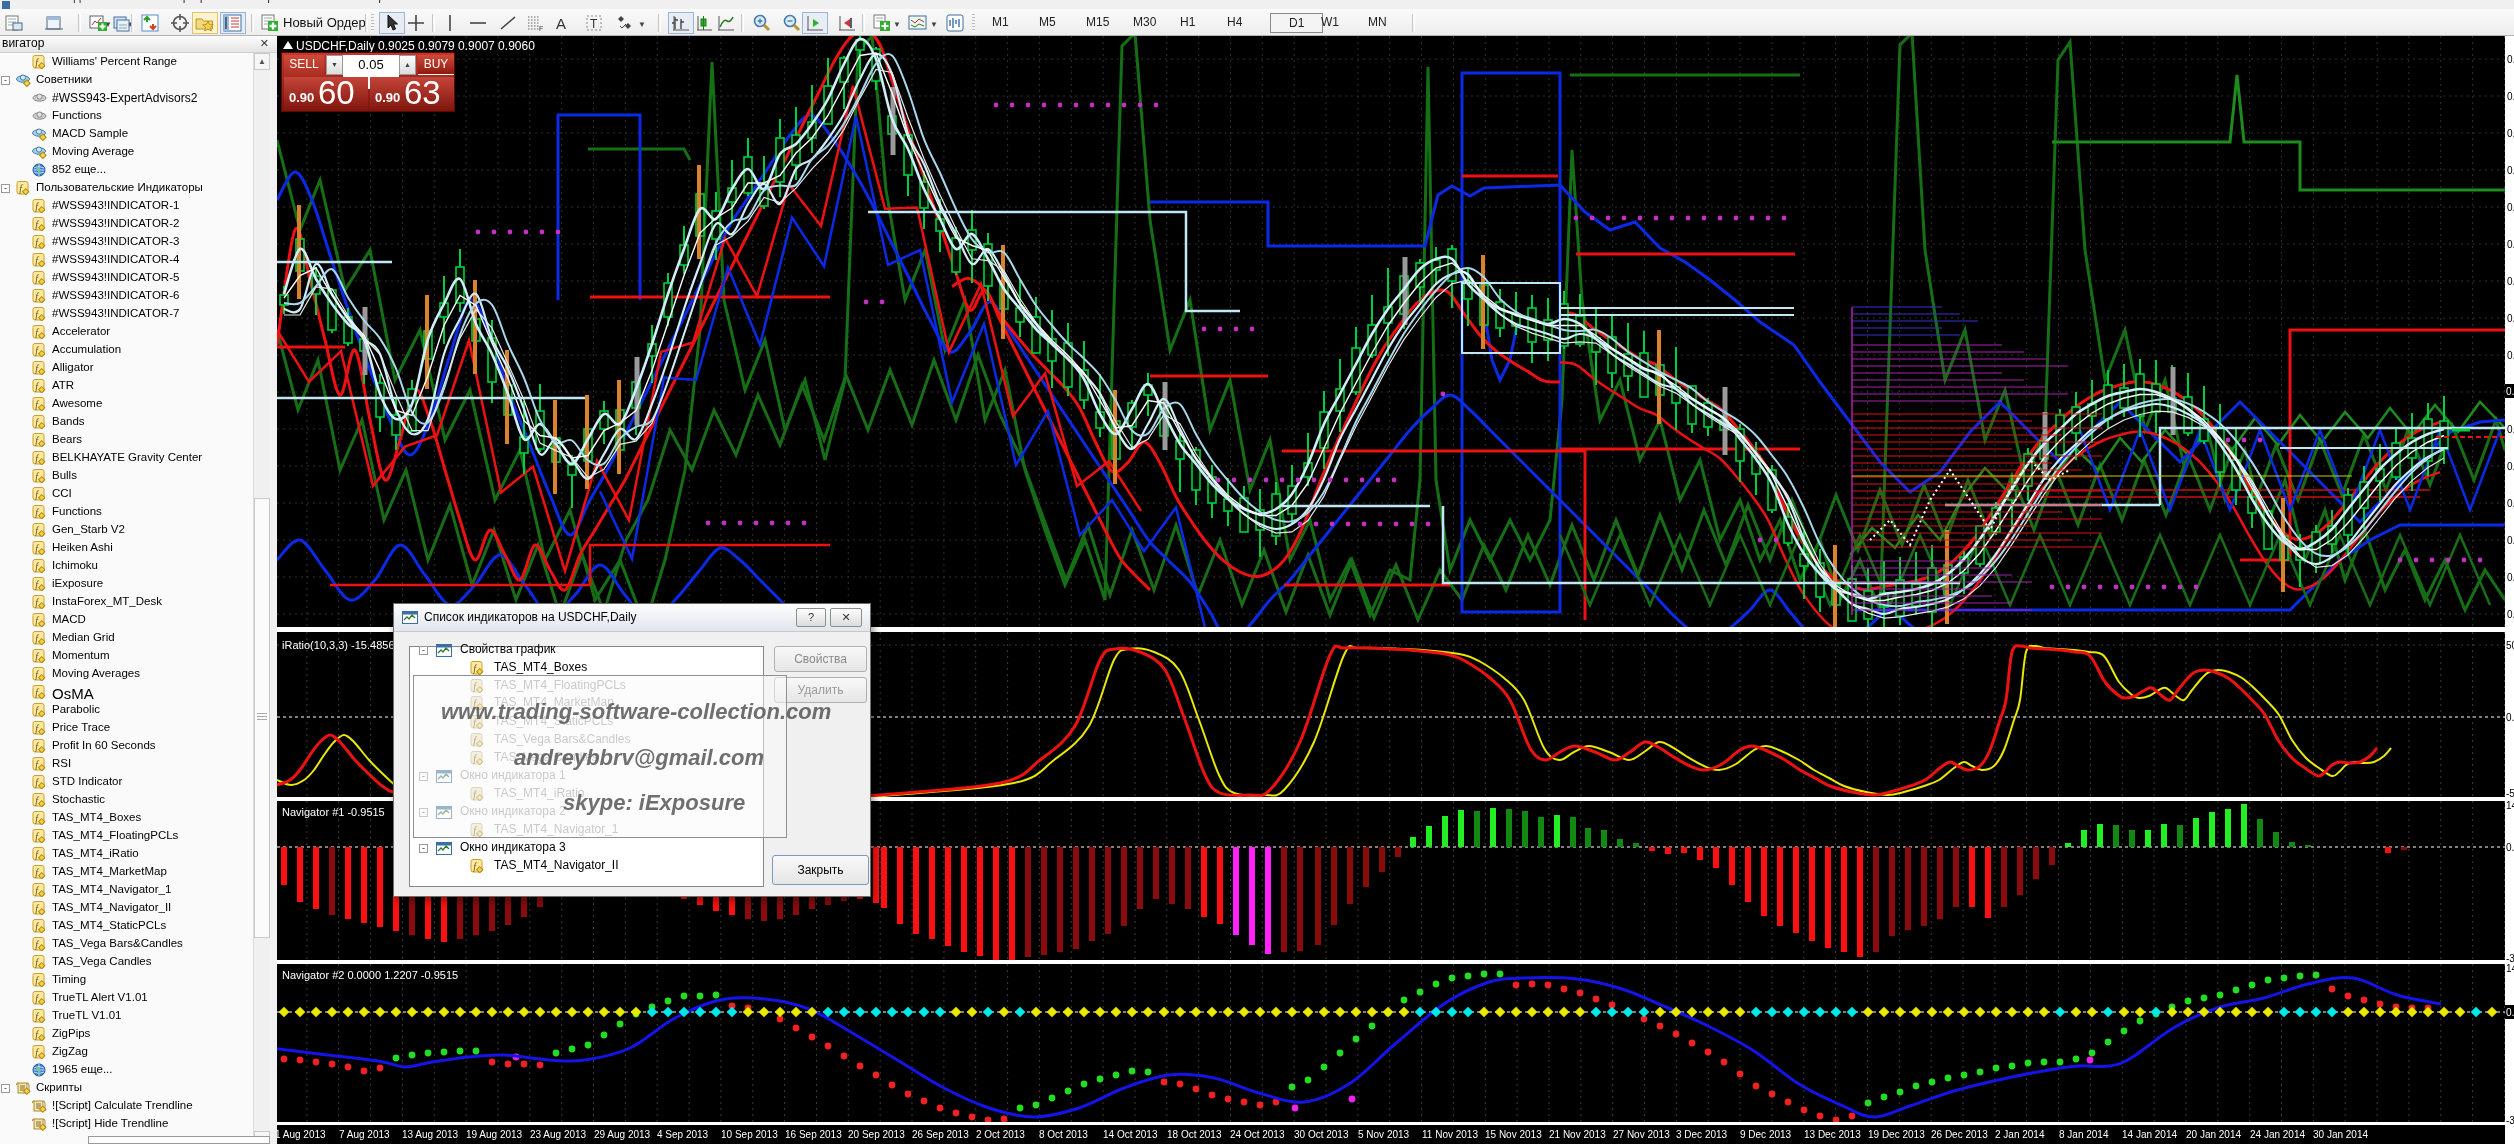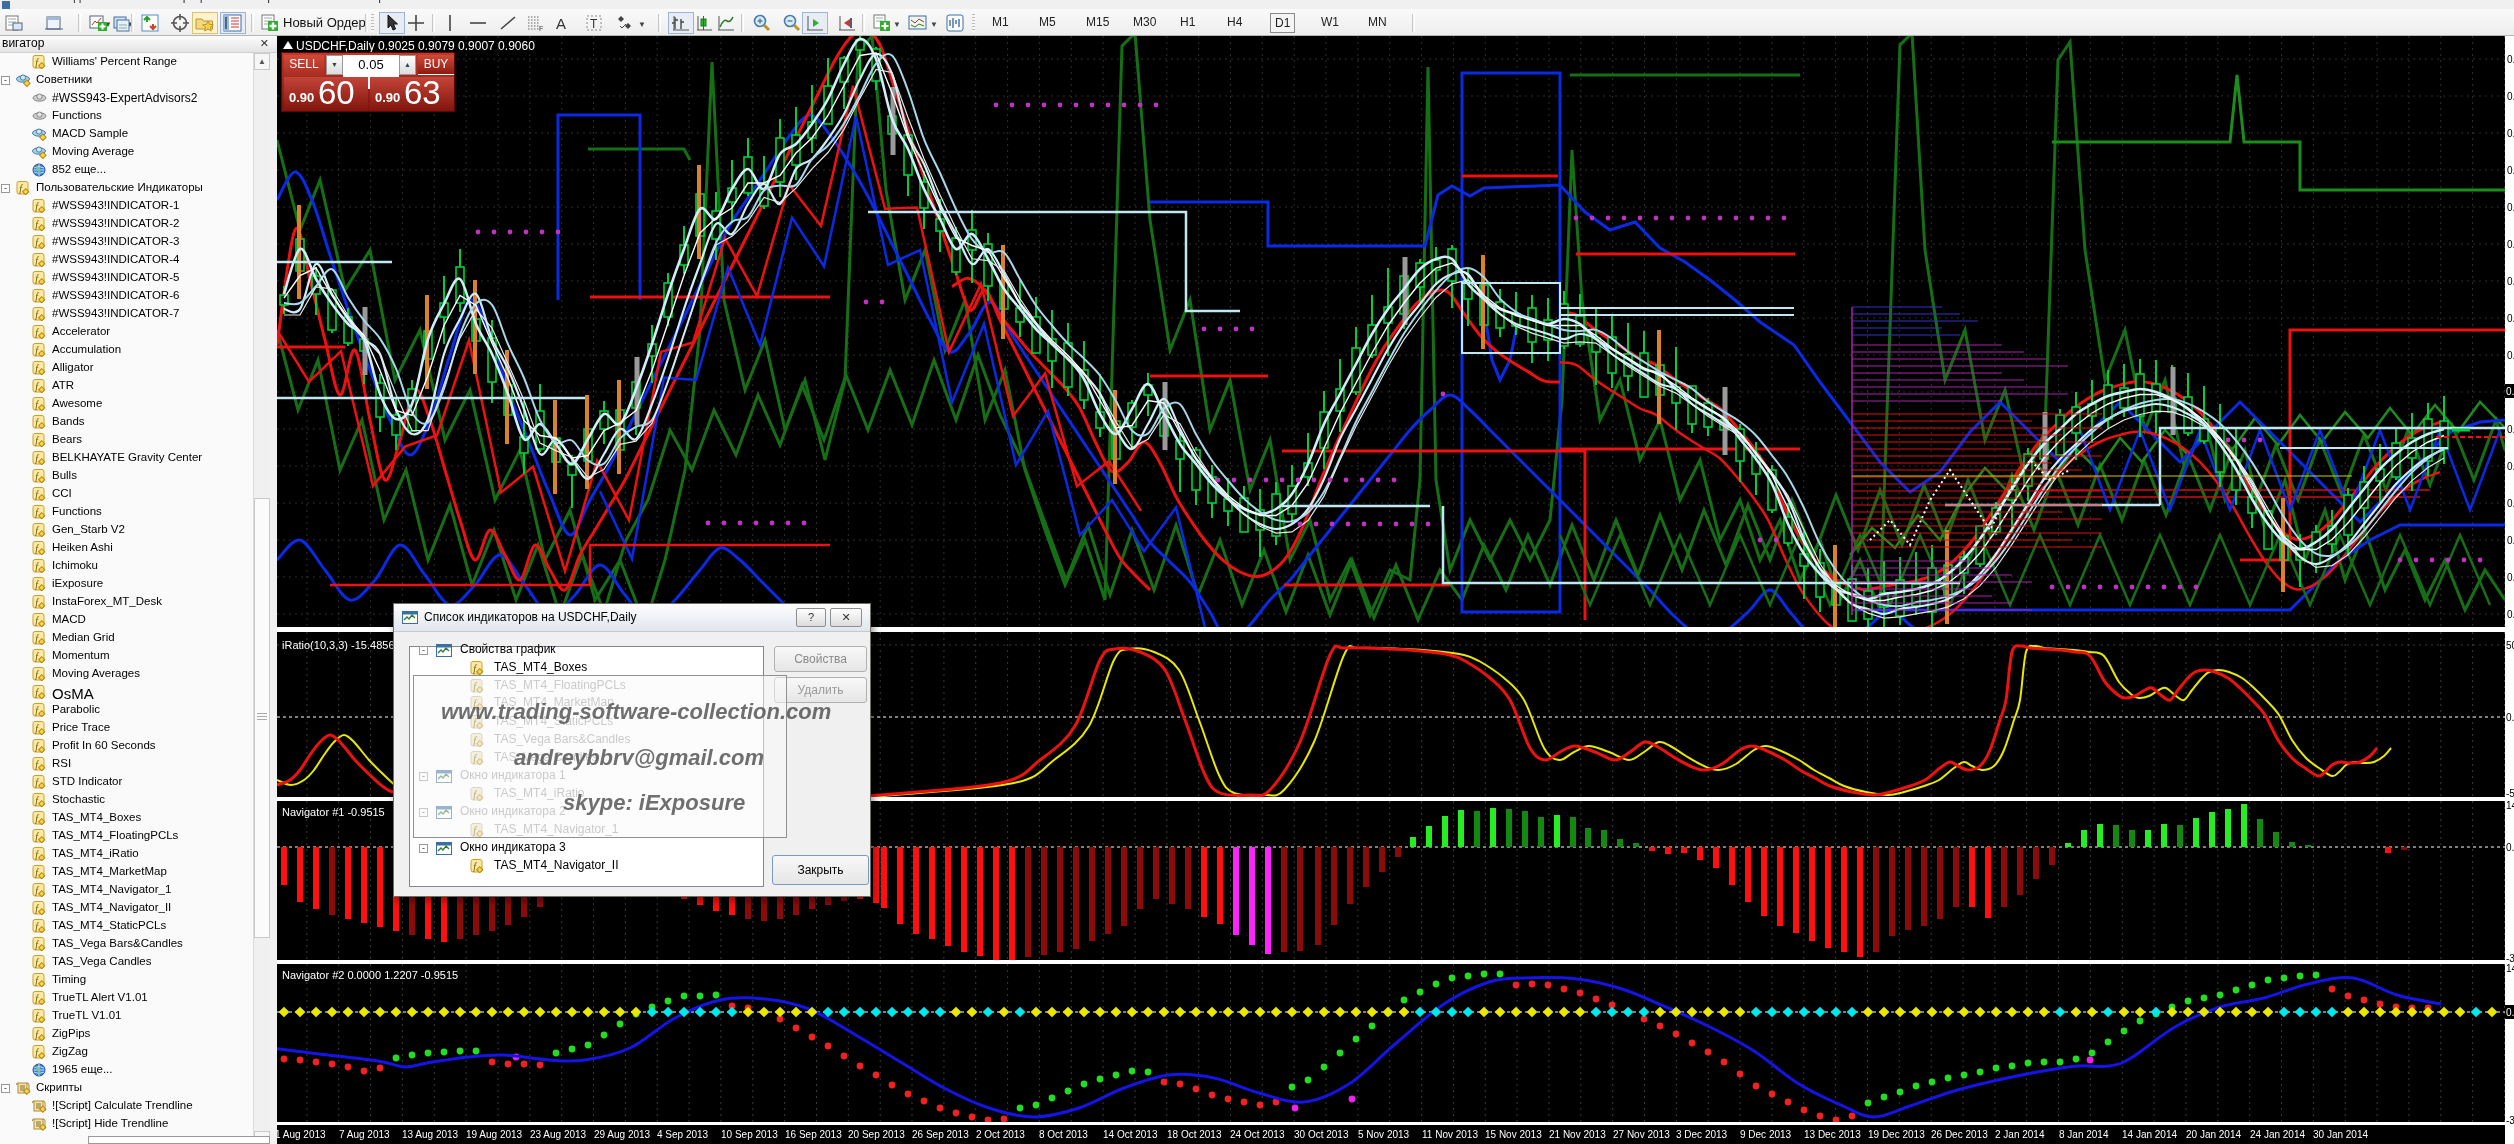--- a/index.html
+++ b/index.html
@@ -50,21 +50,21 @@
     <div style="position:absolute;left:864px;top:5px;width:1px;height:18px;background:#fff"></div>
     <div style="position:absolute;left:893px;top:11px;font-size:8px;color:#444">▼</div>
     <div style="position:absolute;left:930px;top:11px;font-size:8px;color:#444">▼</div>
     <div style="position:absolute;left:972px;top:5px;width:3px;height:18px;background:repeating-linear-gradient(#bbb 0 1px,#f7f7f7 1px 3px)"></div>
     <div style="position:absolute;left:988px;top:4px;padding:2px 4px;font-size:12px;color:#222">M1</div>
     <div style="position:absolute;left:1035px;top:4px;padding:2px 4px;font-size:12px;color:#222">M5</div>
     <div style="position:absolute;left:1082px;top:4px;padding:2px 4px;font-size:12px;color:#222">M15</div>
     <div style="position:absolute;left:1129px;top:4px;padding:2px 4px;font-size:12px;color:#222">M30</div>
     <div style="position:absolute;left:1176px;top:4px;padding:2px 4px;font-size:12px;color:#222">H1</div>
     <div style="position:absolute;left:1223px;top:4px;padding:2px 4px;font-size:12px;color:#222">H4</div>
-    <div style="position:absolute;left:1270px;top:4px;border:1px solid #8a8a8a;background:#f4f4f4;padding:2px 4px;font-size:12px;color:#222">D1</div>
+    <div style="position:absolute;left:1270px;top:4px;border:1px solid #8a8a8a;background:#f4f4f4;padding:2px 18px;font-size:12px;color:#222">D1</div>
     <div style="position:absolute;left:1317px;top:4px;padding:2px 4px;font-size:12px;color:#222">W1</div>
     <div style="position:absolute;left:1364px;top:4px;padding:2px 4px;font-size:12px;color:#222">MN</div>
     <div style="position:absolute;left:1412px;top:5px;width:1px;height:18px;background:#c8c8c8"></div>
     <div style="position:absolute;left:1414px;top:5px;width:1px;height:18px;background:#fff"></div>
     <svg width="20" height="20" viewBox="0 0 20 20" style="position:absolute;left:4px;top:4px">
       <rect x="2" y="3" width="12" height="14" fill="#fff" stroke="#777"></rect>
       <path d="M4,6 h8 M4,9 h8 M4,12 h6" stroke="#9aa" stroke-width="1"></path>
       <rect x="9" y="10" width="9" height="7" fill="#d8e6f5" stroke="#567"></rect>
     </svg>
     <svg width="20" height="20" viewBox="0 0 20 20" style="position:absolute;left:44px;top:4px">

